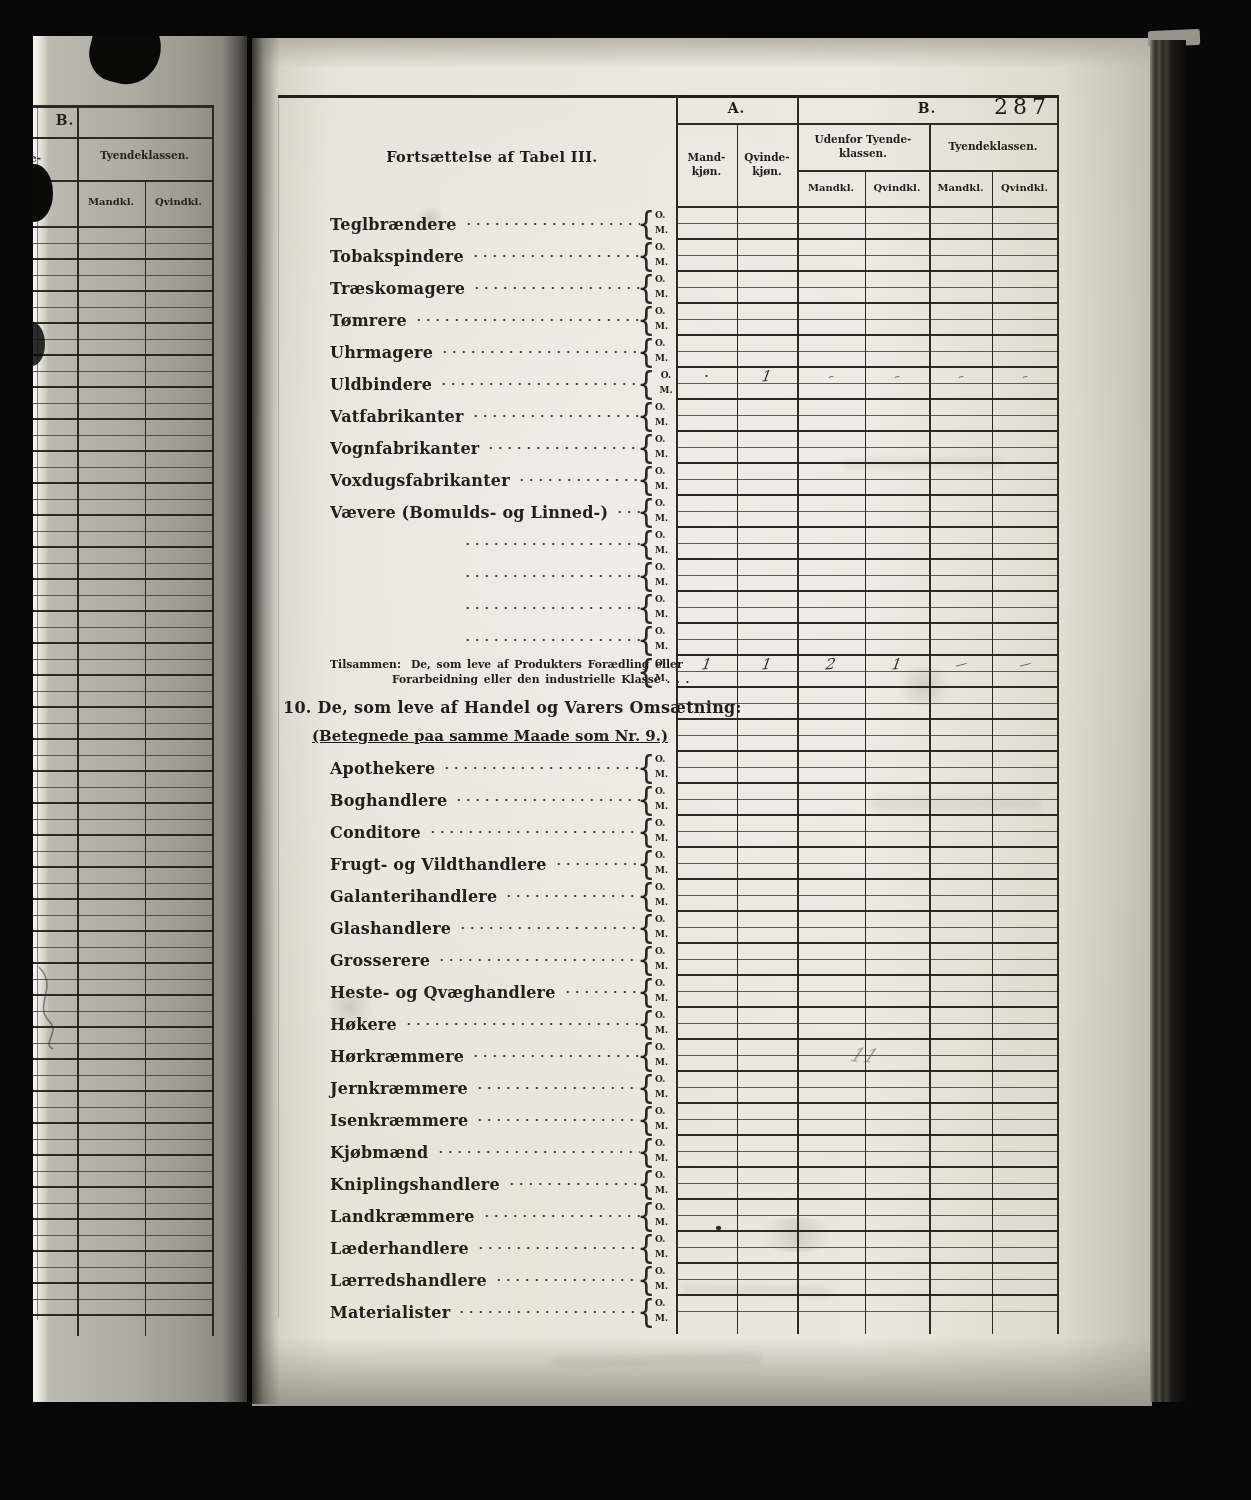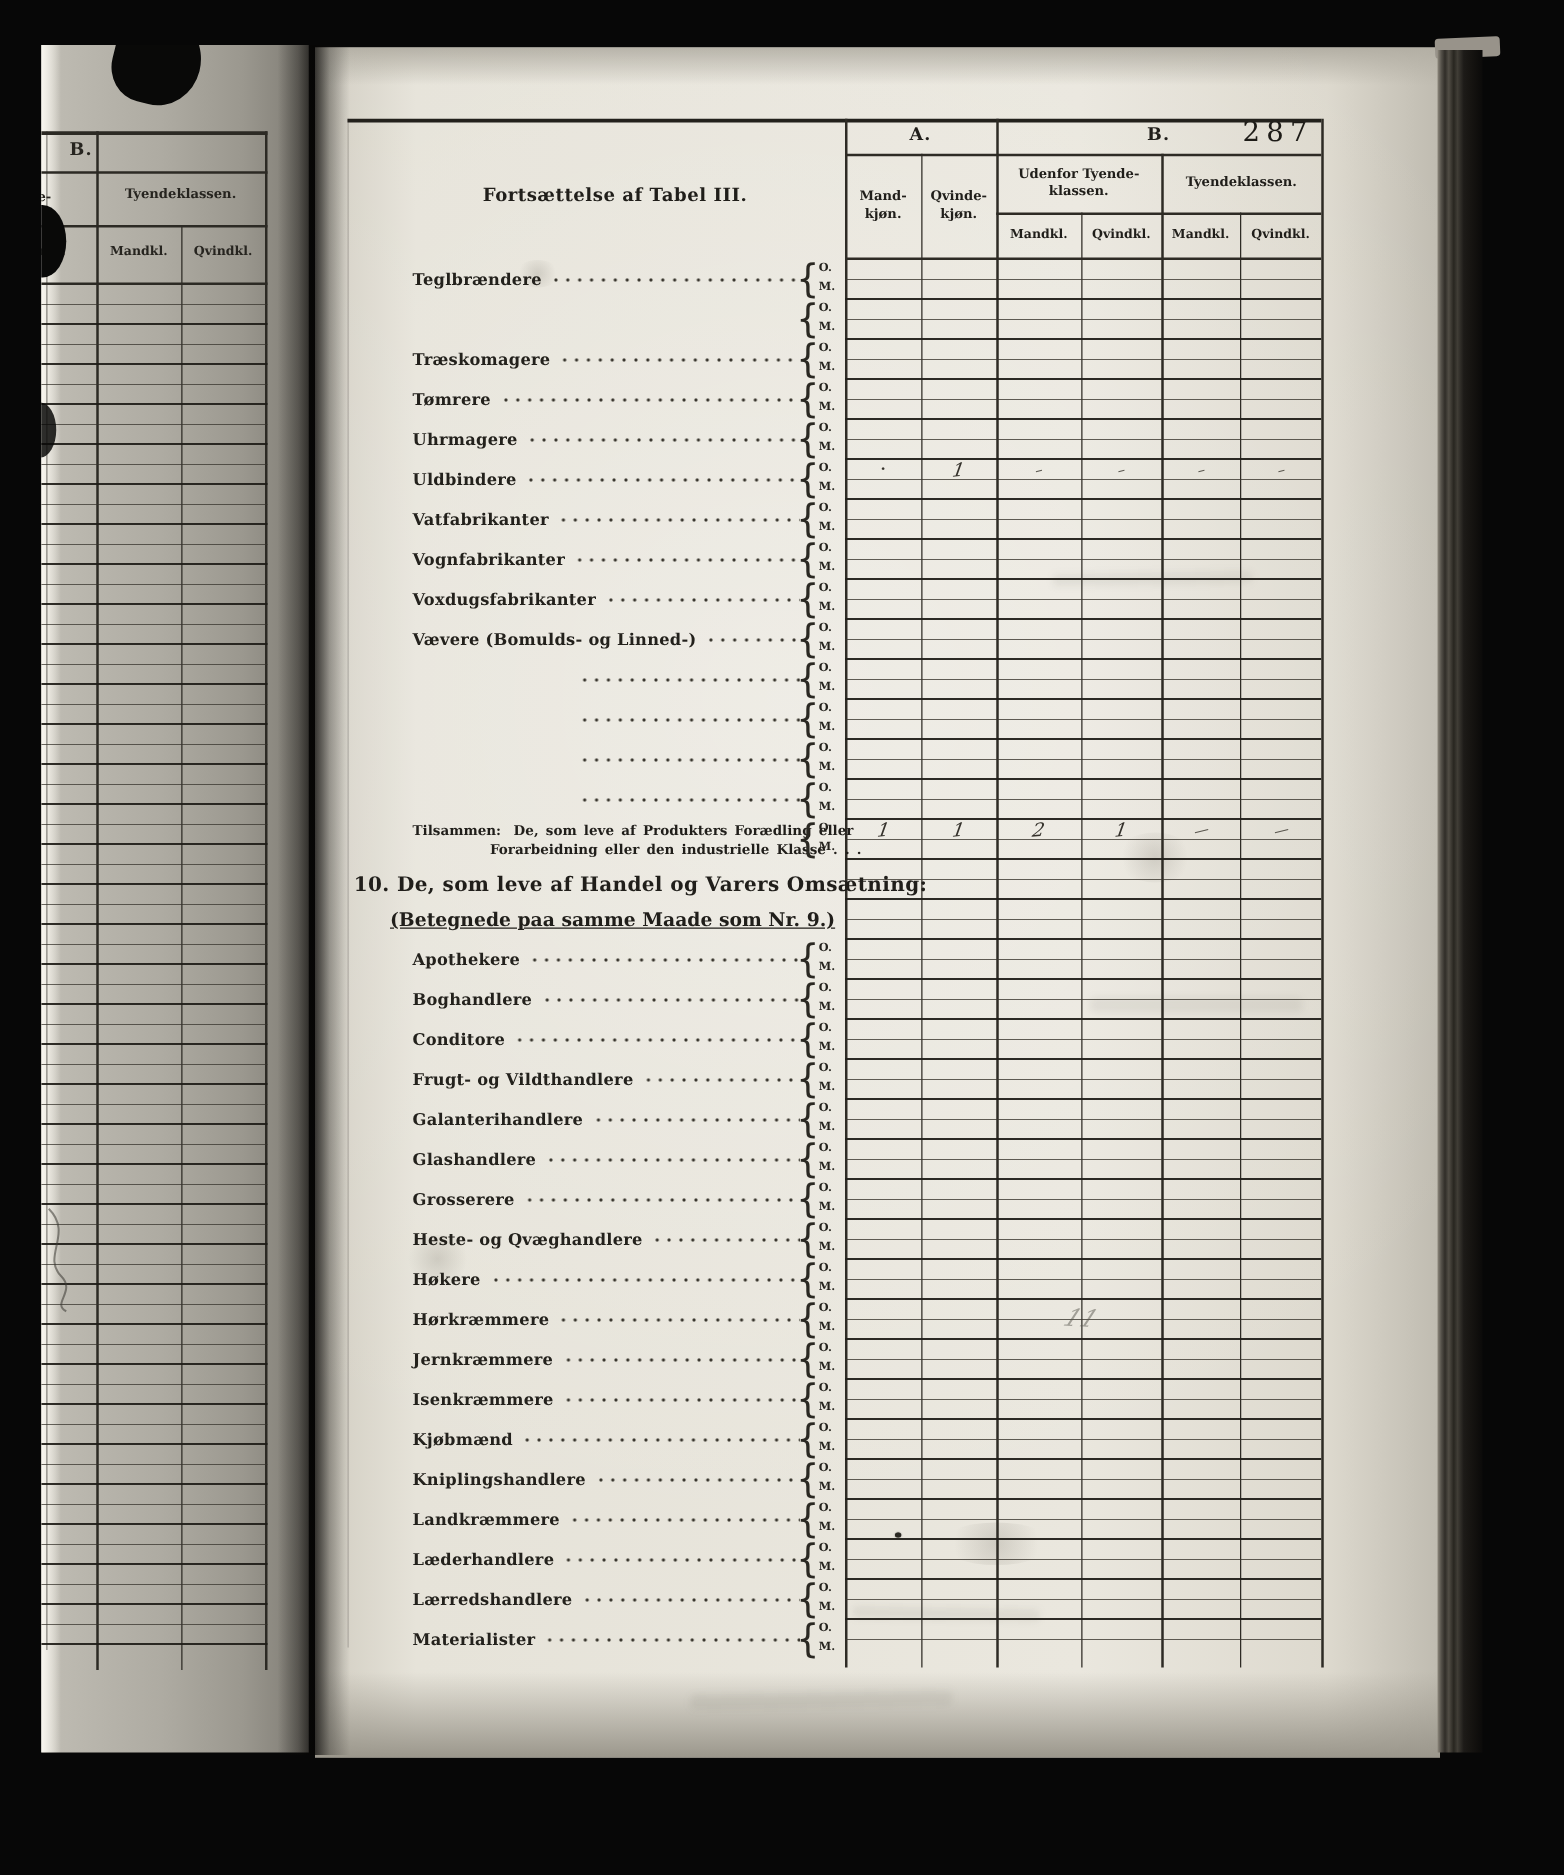--- a/index.html
+++ b/index.html
@@ -44,21 +44,21 @@
     font-size:14.5px;font-weight:bold;letter-spacing:.4px;}
   .pageno{position:absolute;left:742px;top:56px;width:80px;font-size:22px;letter-spacing:5px;color:#1d1b17;}
   .hdr{position:absolute;display:flex;align-items:center;justify-content:center;text-align:center;
     font-weight:bold;white-space:pre-line;line-height:1.25;}
   .hdr.b1{font-size:14px;letter-spacing:1px;}
   .hdr.b2{font-size:10.5px;}
   .hdr.b3{font-size:10px;}
 
   .pair{position:absolute;left:26px;width:779px;height:32px;}
   .row-label{position:absolute;left:52px;top:0;width:312px;height:32px;display:flex;align-items:center;}
-  .row-label .txt{font-size:13px;font-weight:bold;letter-spacing:.2px;white-space:nowrap;color:#23211c;}
+  .row-label .txt{font-size:16px;font-weight:bold;letter-spacing:.2px;white-space:nowrap;color:#23211c;}
   .leader{flex:1;height:12px;margin:0 2px 0 7px;
     background:radial-gradient(circle,#38352d 1.1px,rgba(0,0,0,0) 1.5px) 0 50%/9.5px 12px repeat-x;}
   .brace{position:absolute;left:359px;top:-2px;font-size:29px;font-weight:400;color:#2a2822;
     font-family:"DejaVu Sans","Liberation Sans",sans-serif;transform:scaleY(1.08);}
   .om{position:absolute;left:377px;width:22px;font-size:9px;font-weight:bold;color:#24221d;}
   .om.o{top:2px;} .om.m{top:17px;}
   .cellval{position:absolute;top:0;height:16px;display:flex;align-items:center;justify-content:center;}
   .hand-num{font-style:italic;font-size:15px;color:#35322c;transform:skewX(-14deg) rotate(-5deg);}
   .hand-dash{font-size:12px;color:#4a473f;transform:rotate(-14deg);opacity:.9;}
   .hand-dot{font-size:17px;color:#35322c;line-height:0;}
@@ -163,20 +163,24 @@
         <div class="pair" style="top:170px;">
           <div class="row-label">
             <span class="txt">Teglbrændere</span>
             <div class="leader"></div>
           </div>
           <div class="brace">{</div>
           <div class="om o">O.</div>
           <div class="om m">M.</div>
         </div>
         <div class="pair" style="top:202px;">
+          <div class="row-label">
+            <span class="txt">Tobakspindere</span>
+            <div class="leader"></div>
+          </div>
           <div class="brace">{</div>
           <div class="om o">O.</div>
           <div class="om m">M.</div>
         </div>
         <div class="pair" style="top:234px;">
           <div class="row-label">
             <span class="txt">Træskomagere</span>
             <div class="leader"></div>
           </div>
           <div class="brace">{</div>
@@ -194,21 +198,21 @@
         </div>
         <div class="pair" style="top:298px;padding-left:40px;">
           <div class="row-label">
             <span class="txt">Uhrmagere</span>
             <div class="leader"></div>
           </div>
           <div class="brace">{</div>
           <div class="om o">O.</div>
           <div class="om m">M.</div>
         </div>
-        <div class="pair" style="top:330px;">
+        <div class="pair" style="top:330px;text-align:center;">
           <div class="row-label">
             <span class="txt">Uldbindere</span>
             <div class="leader"></div>
           </div>
           <div class="brace">{</div>
           <div class="om o">O.</div>
           <div class="om m">M.</div>
           <div class="cellval" style="left:398px;width:61px;">
             <span class="hand-dot">·</span>
           </div>

